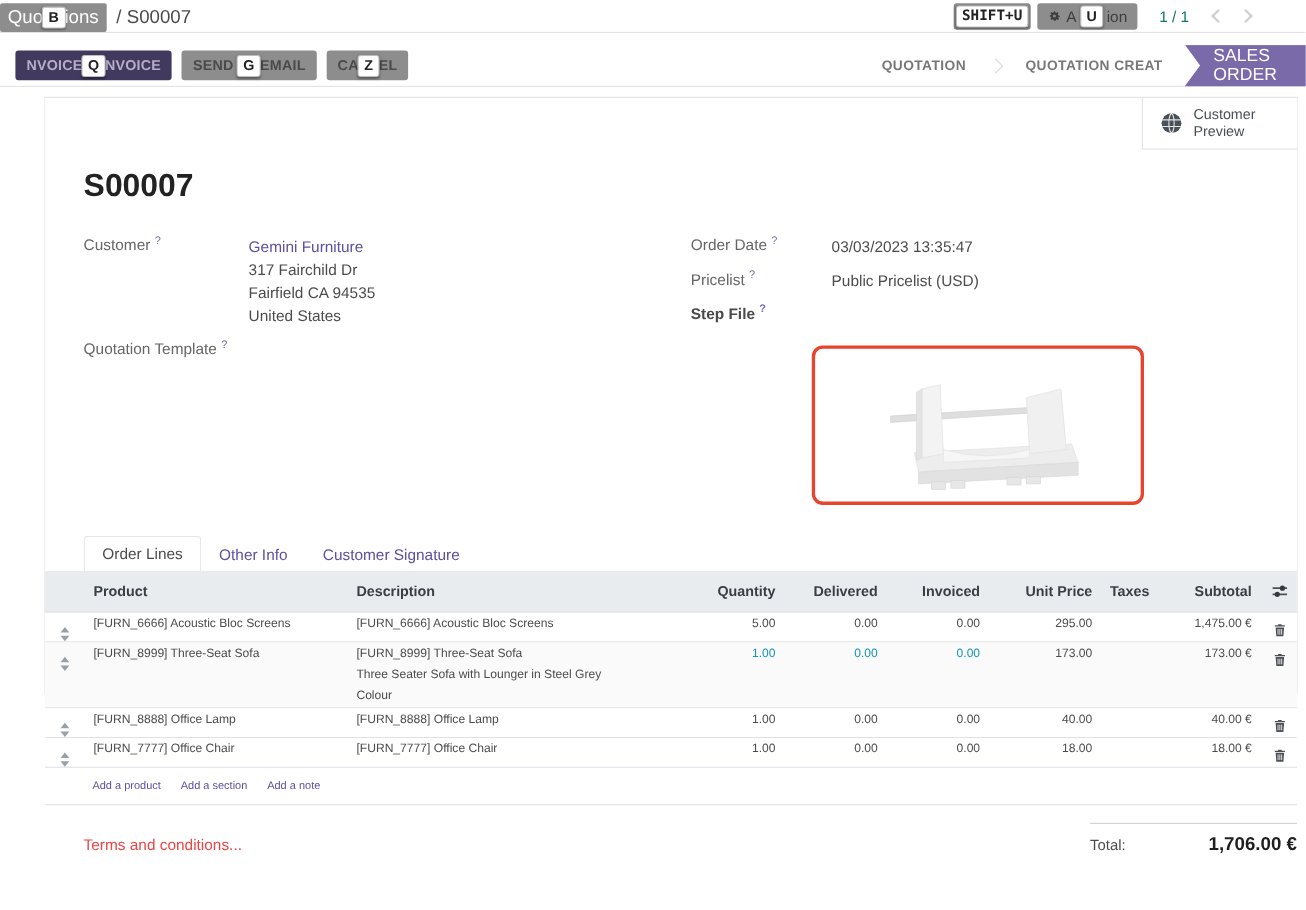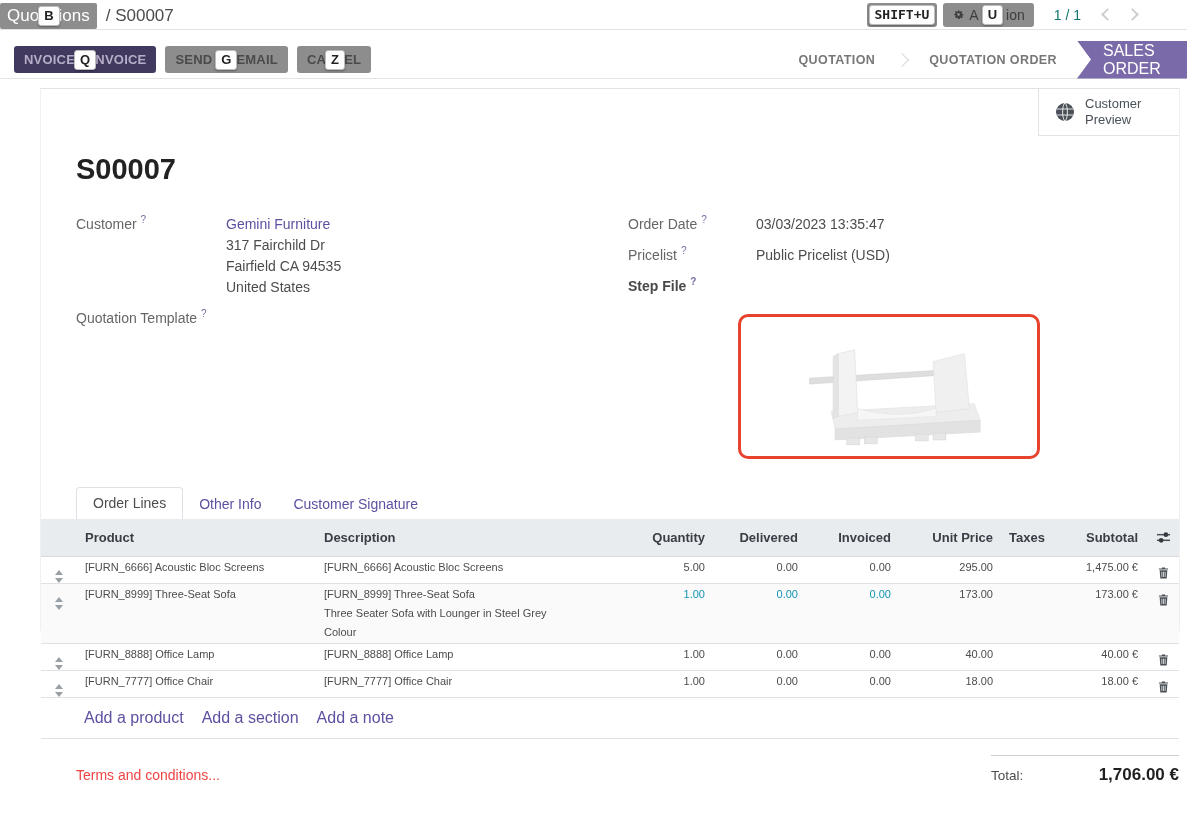--- a/index.html
+++ b/index.html
@@ -101,21 +101,21 @@
   .c-sub { width:99px; flex:none; text-align:right; }
   .c-ico { width:35px; flex:none; display:flex; justify-content:center; align-items:center; padding-top:10px; }
   .head .c-ico { padding-top:0; }
   .teal { color:#1295b4; }
   .handle { display:flex; flex-direction:column; align-items:center; cursor:grab; }
   .tri-up { width:0; height:0; border-left:4px solid transparent; border-right:4px solid transparent;
     border-bottom:5px solid #98a0a6; margin-bottom:3px; }
   .tri-down { width:0; height:0; border-left:4px solid transparent; border-right:4px solid transparent;
     border-top:5px solid #98a0a6; }
   .foot-links { display:flex; gap:18px; padding:11px 0 11px 43px; border-bottom:1px solid #dee2e6; }
-  .foot-links span { color:#5d50a0; font-size:16px; cursor:pointer; }
+  .foot-links span { color:#5d50a0; font-size:10px; cursor:pointer; }
 
   .bottom-row { display:flex; justify-content:space-between; margin-top:16px; padding-left:35px; }
   .terms { color:#ef4444; font-size:14px; padding-top:12px; }
   .total-box { width:188px; border-top:1px solid #cfcfcf; padding-top:9px;
     display:flex; justify-content:space-between; align-items:baseline; }
   .total-label { font-size:13.5px; color:#4c4c4c; }
   .total-value { font-size:17px; font-weight:bold; color:#1f1f1f; }
 </style>
 </head>
 <body>
@@ -157,21 +157,21 @@
     <button class="o-btn grey"><span>SEND</span>&nbsp;<span class="chip">G</span><span>EMAIL</span></button>
     <button class="o-btn grey">
         <span>CA</span>
         <span class="chip">Z</span>
         <span>EL</span>
       </button>
   </div>
   <div class="stages">
     <span class="stage">QUOTATION</span>
     <span class="stage-sep"></span>
-    <span class="stage">QUOTATION ORDER</span>
+    <span class="stage">QUOTATION CREAT</span>
     <span class="stage-active">SALES ORDER</span>
   </div>
 </div>
 
 <div class="sheet">
 
   <div class="preview-box">
     <svg viewBox="0 0 20 20" width="20" height="20">
         <circle cx="10" cy="10" r="9" fill="#495057"></circle>
         <path d="M1.5 7h17M1.5 13h17M10 1c-3.2 2.5-3.2 15.5 0 18M10 1c3.2 2.5 3.2 15.5 0 18" stroke="#fff" stroke-width="1" fill="none" opacity=".85"></path>

